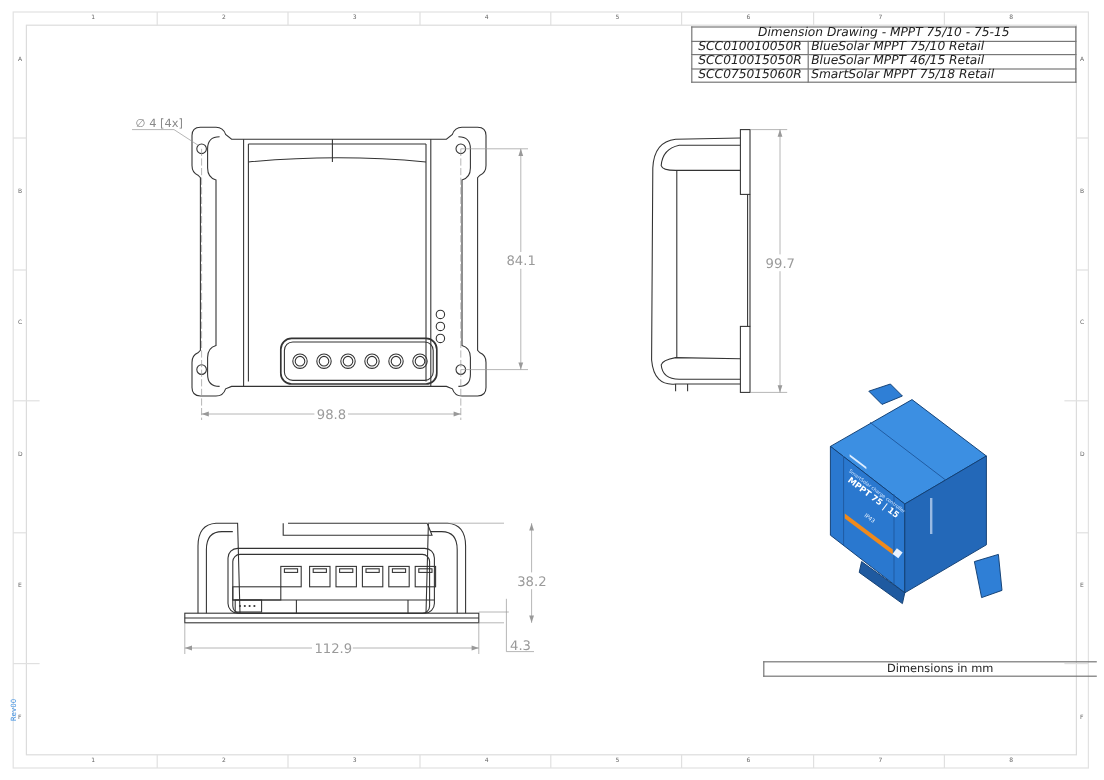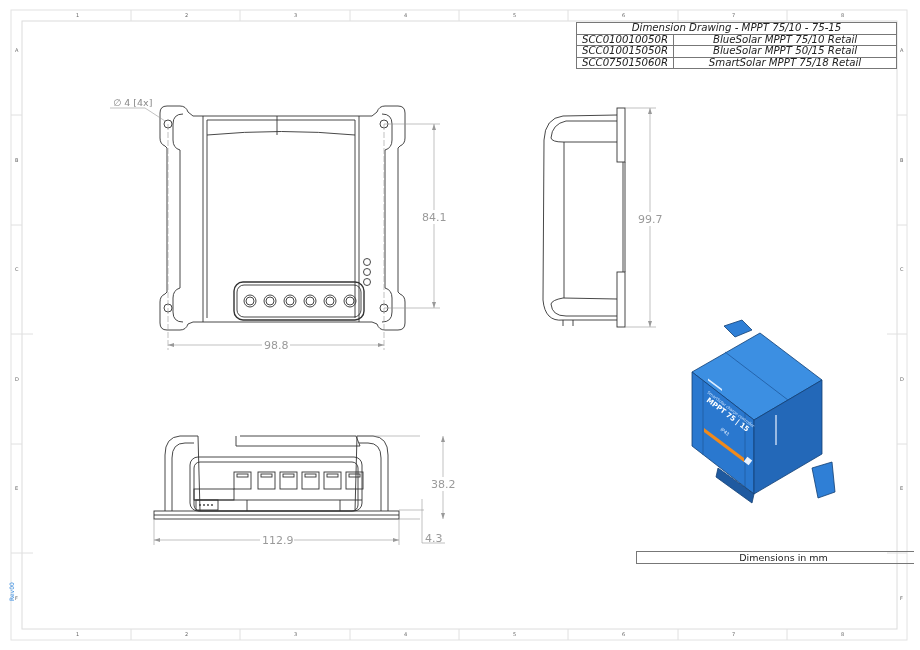--- a/index.html
+++ b/index.html
@@ -2,21 +2,21 @@
 <html><head>
 <meta charset="utf-8">
 <style>
   html,body{margin:0;padding:0;background:#fff;}
   body{width:920px;height:650px;position:relative;overflow:hidden;font-family:"DejaVu Sans",sans-serif;}
   .sheet{position:absolute;left:0;top:0;width:920px;height:650px;}
   .zone-label{position:absolute;font-size:5px;color:#666;}
   .title-table{position:absolute;left:576px;top:22px;width:321px;border-collapse:collapse;font-size:10.2px;color:#222;font-style:italic;}
   .title-table td{border:1px solid #777;padding:0 2px;height:10.5px;line-height:10.5px;white-space:nowrap;}
   .title-table td.code{text-align:center;width:92px;}
-  .title-table td.name{text-align:center;}
+  .title-table td.name{text-align:left;}
   .title-table td.head{text-align:center;}
   .dims-box{position:absolute;left:636px;top:551px;width:261px;height:11px;border:1px solid #777;border-right:none;font-size:9.5px;color:#222;text-align:center;line-height:11px;padding-left:16px;}
   .logo{position:absolute;left:656px;top:568px;width:232px;height:60px;}
   .brand{position:absolute;left:97px;top:4px;font-size:26px;font-weight:bold;color:#1d1d1b;letter-spacing:-0.5px;font-family:"DejaVu Sans",sans-serif;}
   .tagline{position:absolute;left:131px;top:35px;font-size:6.5px;color:#333;letter-spacing:6.4px;}
   .rev{position:absolute;left:8px;top:601px;font-size:6px;color:#3a8de0;transform:rotate(-90deg);transform-origin:left top;}
   .dim-text{font-family:"DejaVu Sans",sans-serif;font-size:11px;fill:#9a9a9a;}
   .note-text{font-family:"DejaVu Sans",sans-serif;font-size:9.5px;fill:#888;}
 </style>
 </head>
@@ -94,21 +94,21 @@
     <tbody>
         <tr>
       <td class="head" colspan="2">Dimension Drawing - MPPT 75/10 - 75-15</td>
     </tr>
     <tr>
       <td class="code">SCC010010050R</td>
       <td class="name">BlueSolar MPPT 75/10 Retail</td>
     </tr>
     <tr>
       <td class="code">SCC010015050R</td>
-      <td class="name">BlueSolar MPPT 50/15 Retail</td>
+      <td class="name">BlueSolar MPPT 46/15 Retail</td>
     </tr>
     <tr>
       <td class="code">SCC075015060R</td>
       <td class="name">SmartSolar MPPT 75/18 Retail</td>
     </tr>
   </tbody>
     </table>
 
   <svg width="920" height="650" style="position:absolute;left:0;top:0">
     <g fill="none" stroke="#333" stroke-width="0.9">

